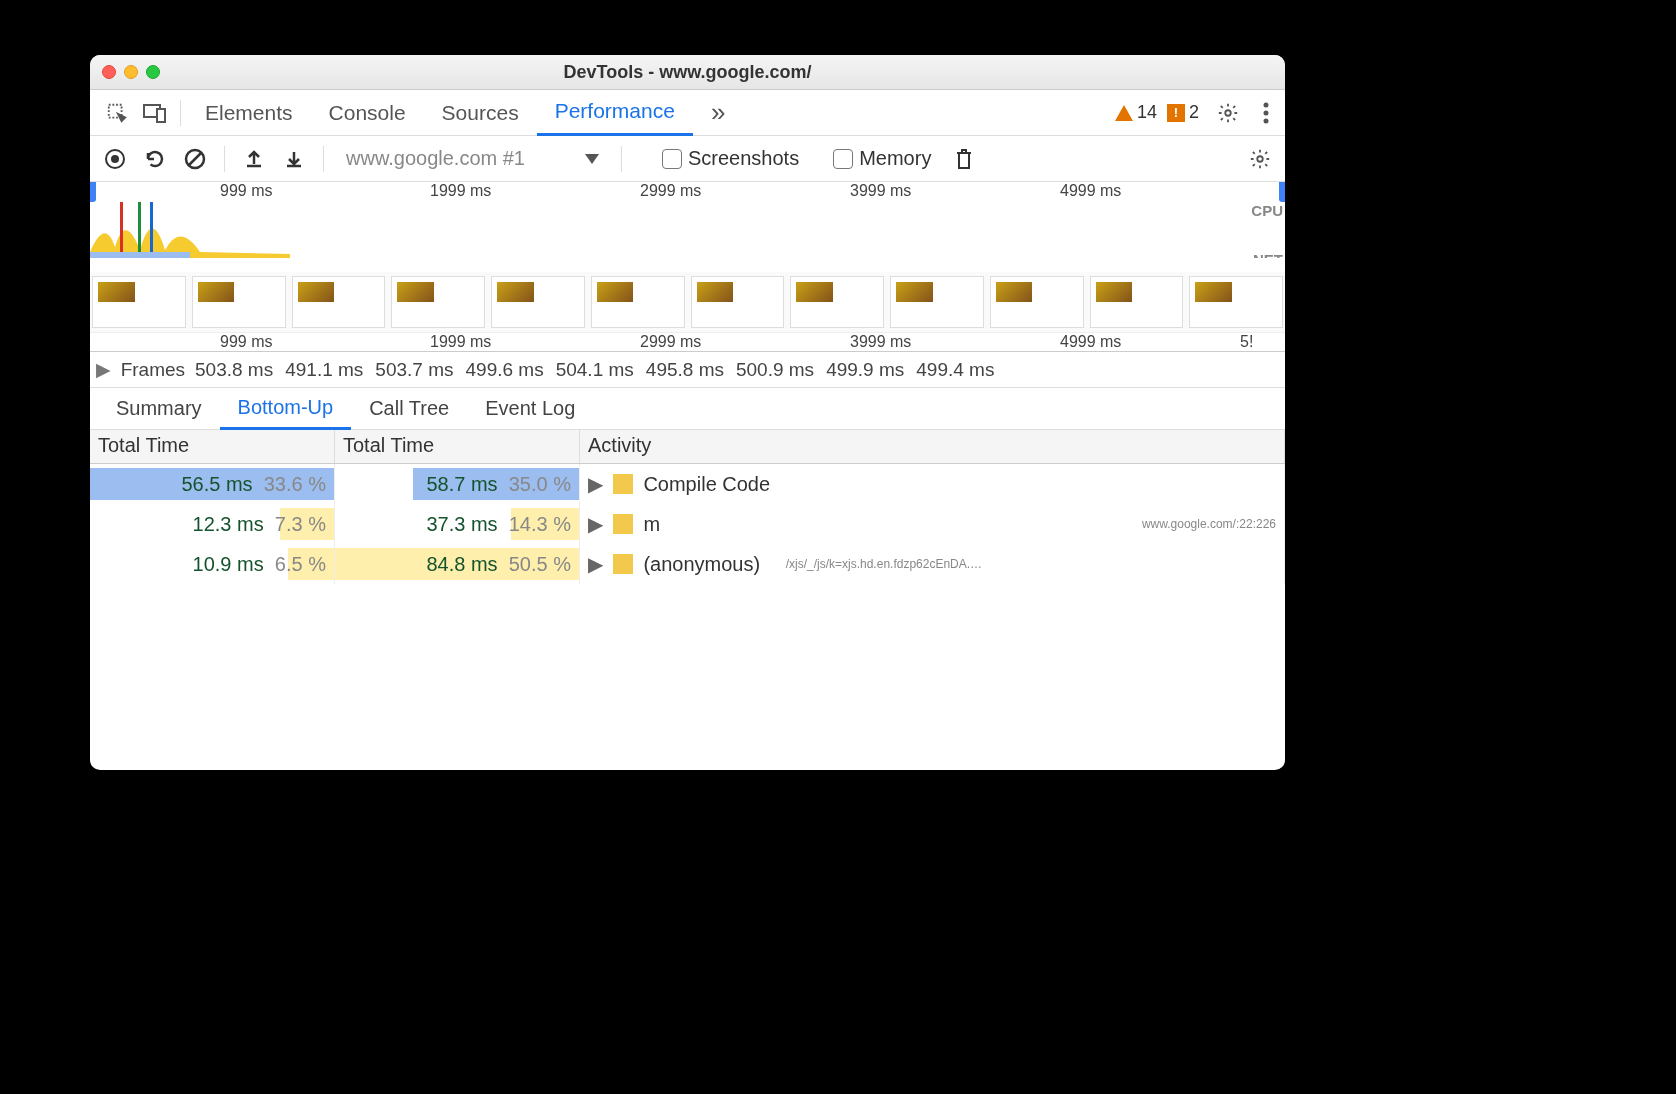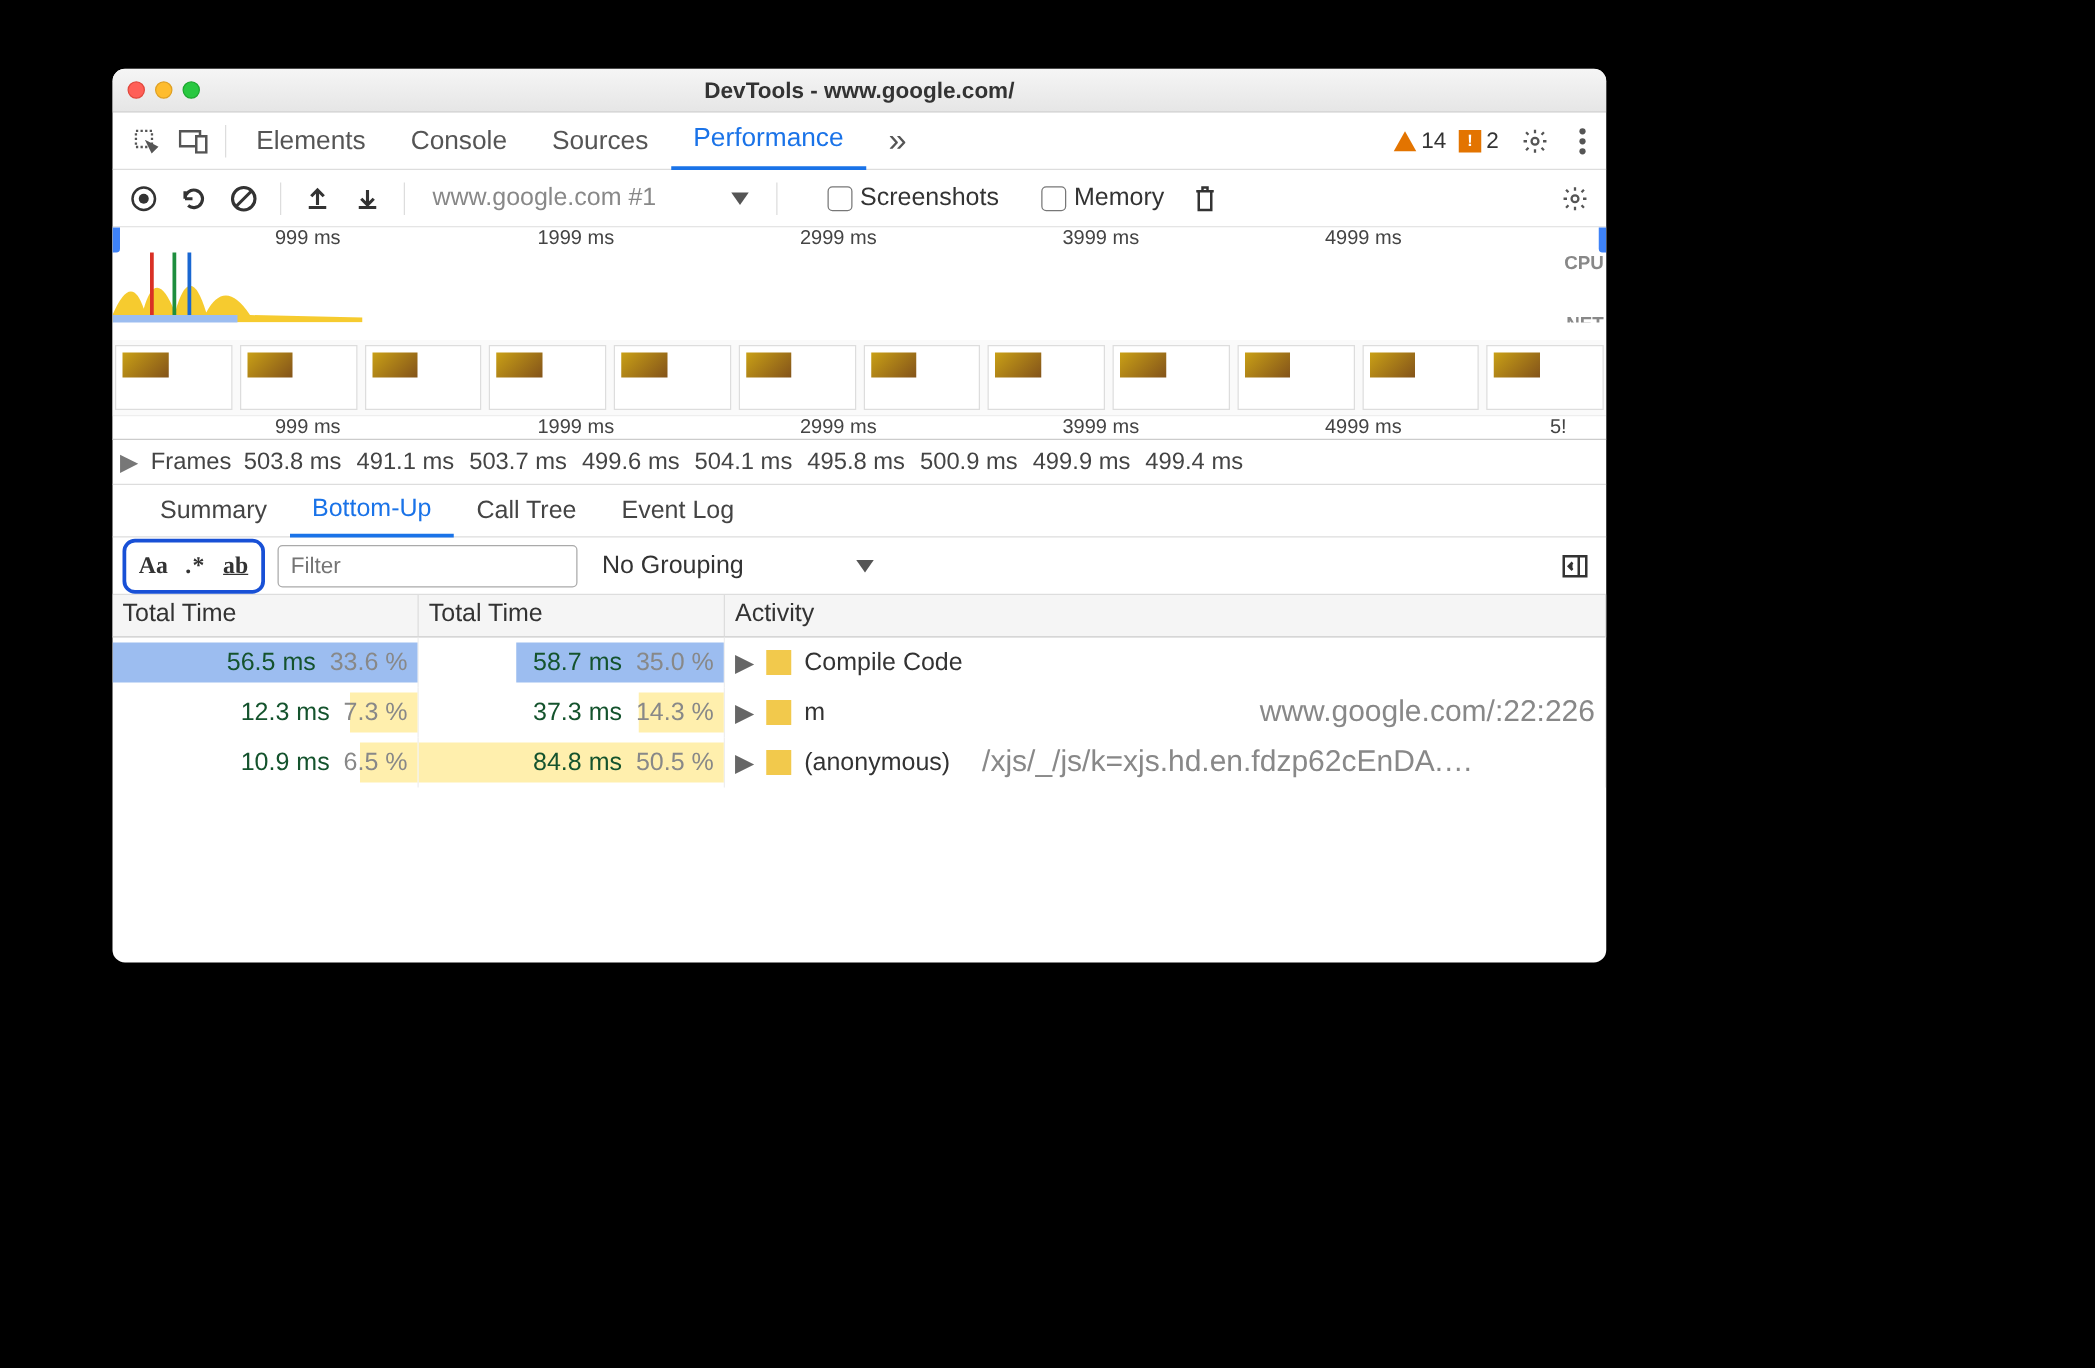--- a/index.html
+++ b/index.html
@@ -92,21 +92,21 @@
   .vline{position:absolute;top:0;bottom:0;width:3px;}
   .vline.r{left:30px;background:#d93025;}
   .vline.b{left:60px;background:#1967d2;}
   .vline.g{left:48px;background:#1e8e3e;}
   .handle{position:absolute;top:-6px;width:10px;height:26px;background:#3e82f7;border-radius:3px;}
 
   .frames-row{height:36px;border-bottom:1px solid #ddd;display:flex;align-items:center;font-size:19px;color:#444;padding-left:6px;gap:10px;overflow:hidden;}
   .frames-row .arrow{color:#777;}
   .ftimes{display:flex;gap:12px;white-space:nowrap;justify-content:center;}
 
-  .sub-tabs{height:42px;display:flex;align-items:center;gap:0;padding-left:20px;border-bottom:1px solid #ddd;}
+  .sub-tabs{height:42px;display:flex;align-items:center;gap:0;padding-left:8px;border-bottom:1px solid #ddd;}
   .stab{padding:0 18px;height:42px;display:flex;align-items:center;font-size:20px;color:#444;cursor:pointer;}
   .stab.active{color:#1a73e8;border-bottom:3px solid #1a73e8;}
 
   .filter-row{height:46px;display:flex;align-items:center;gap:10px;padding:0 8px;border-bottom:1px solid #ddd;}
   .filter-box{border:3px solid #1850d6;border-radius:10px;padding:4px 10px;display:flex;align-items:center;gap:14px;height:44px;}
   .fb-icon{font-family:Georgia,serif;font-weight:600;color:#333;}
   .filter-input{border:1px solid #aaa;border-radius:4px;height:34px;padding:0 10px;width:240px;font-size:18px;}
   .grouping{display:flex;align-items:center;gap:90px;font-size:20px;color:#333;margin-left:10px;}
   .dd-arrow{width:0;height:0;border-left:7px solid transparent;border-right:7px solid transparent;border-top:10px solid #555;}
 
@@ -121,21 +121,21 @@
   .td{padding:0 8px;border-right:1px solid #eee;display:flex;align-items:center;gap:8px;height:100%;}
   .td.self,.td.total{width:245px;justify-content:flex-end;font-variant-numeric:tabular-nums;position:relative;}
   .td.act{flex:1;gap:10px;}
   .pct{color:#888;}
   .val{color:#14532d;}
   .bar{position:absolute;right:0;top:4px;bottom:4px;background:#9cbdf0;z-index:0;}
   .bar.y{background:#ffefad;}
   .td .text{position:relative;z-index:1;}
   .disc{color:#666;}
   .ysq{width:20px;height:20px;background:#f2c94c;}
-  .src{color:#888;font-size:24px;}
+  .src{color:#888;font-size:12px;}
 </style>
 </head>
 <body>
 
 <div class="window">
 
   <div class="titlebar">
     <div class="traffic">
       <div class="dot red"></div>
       <div class="dot yel"></div>
@@ -306,40 +306,20 @@
     </div>
   </div>
 
   <div class="sub-tabs">
     <div class="stab">Summary</div>
     <div class="stab active">Bottom-Up</div>
     <div class="stab">Call Tree</div>
     <div class="stab">Event Log</div>
   </div>
 
-  <div class="filter-row">
-    <div class="filter-box">
-      <span class="fb-icon" style="font-size:19px;">Aa</span>
-      <span class="fb-icon" style="font-size:19px;letter-spacing:1px;">.*</span>
-      <span class="fb-icon" style="font-size:19px;text-decoration:underline;">ab</span>
-    </div>
-    <input class="filter-input" placeholder="Filter" style="">
-    <div class="grouping">
-      <span>No Grouping</span>
-      <span class="dd-arrow"></span>
-    </div>
-    <div class="spacer"></div>
-    <div class="tb-icon">
-        <svg width="22" height="22" fill="none" stroke="#333" stroke-width="2">
-          <rect x="2" y="3" width="18" height="16"></rect>
-          <line x1="14" y1="3" x2="14" y2="19"></line>
-          <path d="M9 8l-3 3 3 3" fill="#333" stroke="#333"></path>
-        </svg>
-      </div>
-  </div>
 
   <div class="table">
     <div class="thead">
       <div class="th col-self">Total Time</div>
       <div class="th col-total">Total Time</div>
       <div class="th col-act">Activity</div>
     </div>
     <div class="tbody">
 
       <div class="trow">

